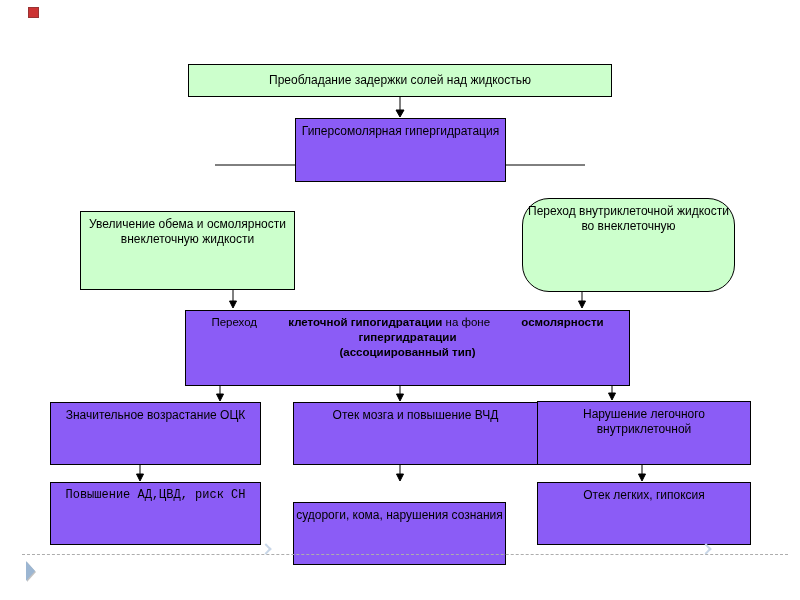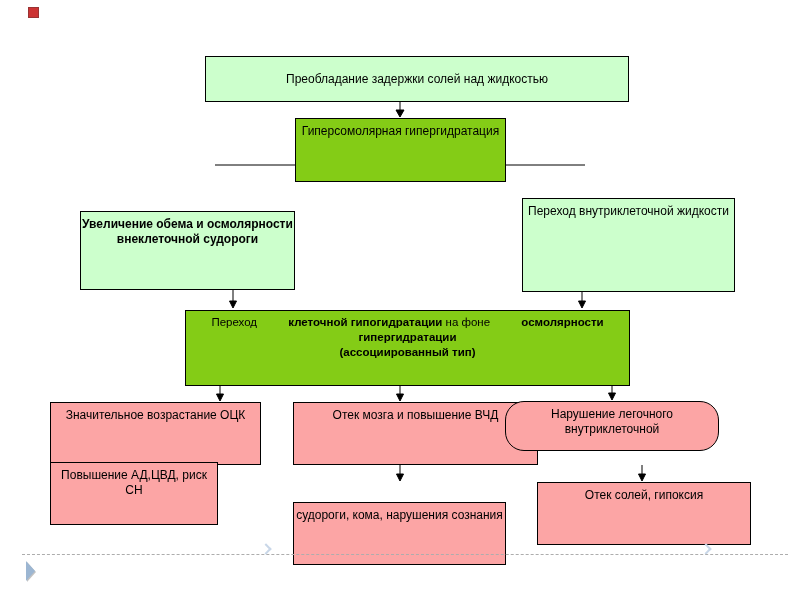--- a/index.html
+++ b/index.html
@@ -2,22 +2,22 @@
 <html><head>
 <meta charset="utf-8">
 <style>
   html,body{margin:0;padding:0;background:#ffffff;}
   .slide{
     position:relative;width:800px;height:600px;background:#ffffff;
     font-family:"Liberation Sans","DejaVu Sans",sans-serif;color:#000;overflow:hidden;
   }
   .box{position:absolute;border:1px solid #000;box-sizing:border-box;text-align:center;font-size:12px;line-height:15px;}
   .green{background:#ccffcc;}
-  .pink{background:#84cc16;}
-  .cyan{background:#fca5a5;}
+  .pink{background:#8b5cf6;}
+  .cyan{background:#8b5cf6;}
   .vcenter{display:flex;align-items:center;justify-content:center;}
   .padtop{padding-top:5px;}
   .assoc{font-size:11.5px;padding-top:4px;}
   .assoc .line2{font-weight:bold;}
   .connector-layer{position:absolute;left:0;top:0;width:800px;height:600px;}
   .bullet{position:absolute;left:28px;top:7px;width:11px;height:11px;background:#cc3333;border:1px solid #993333;box-sizing:border-box;}
   .dashline{position:absolute;left:22px;top:554px;width:766px;height:0;border-top:1px dashed #adadad;}
   .chev{position:absolute;width:6px;height:6px;border-top:2px solid #c9d7e8;border-right:2px solid #c9d7e8;transform:rotate(45deg);}
   .chev1{left:262px;top:545px;}
   .chev2{left:702px;top:545px;}
@@ -60,61 +60,62 @@
       <path d="M136.5,474 L143.5,474 L140,481 Z"></path>
 
       <line x1="400" y1="465" x2="400" y2="475"></line>
       <path d="M396.5,474 L403.5,474 L400,481 Z"></path>
 
       <line x1="642" y1="465" x2="642" y2="475"></line>
       <path d="M638.5,474 L645.5,474 L642,481 Z"></path>
     </g>
   </svg>
 
-  <div class="box green vcenter" style="left:188px;top:56px;width:424px;height:46px;margin-left:17px;">
+  <div class="box green vcenter" style="left:188px;top:64px;width:424px;height:33px;">
     <span>Преобладание задержки солей над жидкостью</span>
   </div>
 
   <div class="box pink padtop" style="left:295px;top:118px;width:211px;height:64px;">
     <span>Гиперсомолярная гипергидратация</span>
   </div>
 
-  <div class="box green padtop" style="left:80px;top:211px;width:215px;height:79px;font-weight:bold;">
+  <div class="box green padtop" style="left:80px;top:211px;width:215px;height:79px;">
     <div>Увеличение обема и осмолярности</div>
-    <div>внеклеточной судороги</div>
+    <div>внеклеточную жидкости</div>
   </div>
 
-  <div class="box green padtop" style="left:522px;top:198px;width:213px;height:94px;">
+  <div class="box green padtop" style="left:522px;top:198px;width:213px;height:94px;border-radius:27px;">
     <div>Переход внутриклеточной жидкости</div>
+    <div>во внеклеточную</div>
   </div>
 
   <div class="box pink assoc" style="left:185px;top:310px;width:445px;height:76px;">
     <div class="line1"><span>Переход </span><b>клеточной гипогидратации</b><span> на фоне </span><b>осмолярности гипергидратации</b></div>
     <div class="line2">(ассоциированный тип)</div>
   </div>
 
   <div class="box cyan padtop" style="left:50px;top:402px;width:211px;height:63px;">
     <span>Значительное возрастание ОЦК</span>
   </div>
   <div class="box cyan padtop" style="left:293px;top:402px;width:245px;height:63px;">
     <span>Отек мозга и повышение ВЧД</span>
   </div>
-  <div class="box cyan padtop" style="left:505px;top:401px;width:214px;height:50px;border-radius:19px;">
+  <div class="box cyan padtop" style="left:537px;top:401px;width:214px;height:64px;">
     <div>Нарушение легочного</div>
     <div>внутриклеточной</div>
   </div>
 
-  <div class="box cyan padtop" style="left:50px;top:462px;width:168px;height:63px;">
+  <div class="box cyan padtop" style="left:50px;top:482px;width:211px;height:63px;font-family:Liberation Mono, monospace;">
     <span>Повышение  АД,ЦВД, риск СН</span>
   </div>
   <div class="box cyan padtop" style="left:293px;top:482px;width:213px;height:63px;margin-top:20px;">
     <span>судороги, кома, нарушения сознания</span>
   </div>
   <div class="box cyan padtop" style="left:537px;top:482px;width:214px;height:63px;">
-    <span>Отек солей, гипоксия</span>
+    <span>Отек легких, гипоксия</span>
   </div>
 
   <div class="chev chev1"></div>
   <div class="chev chev2"></div>
   <div class="dashline"></div>
   <div class="play-tri"></div>
 
 </div>
 
 </body></html>

